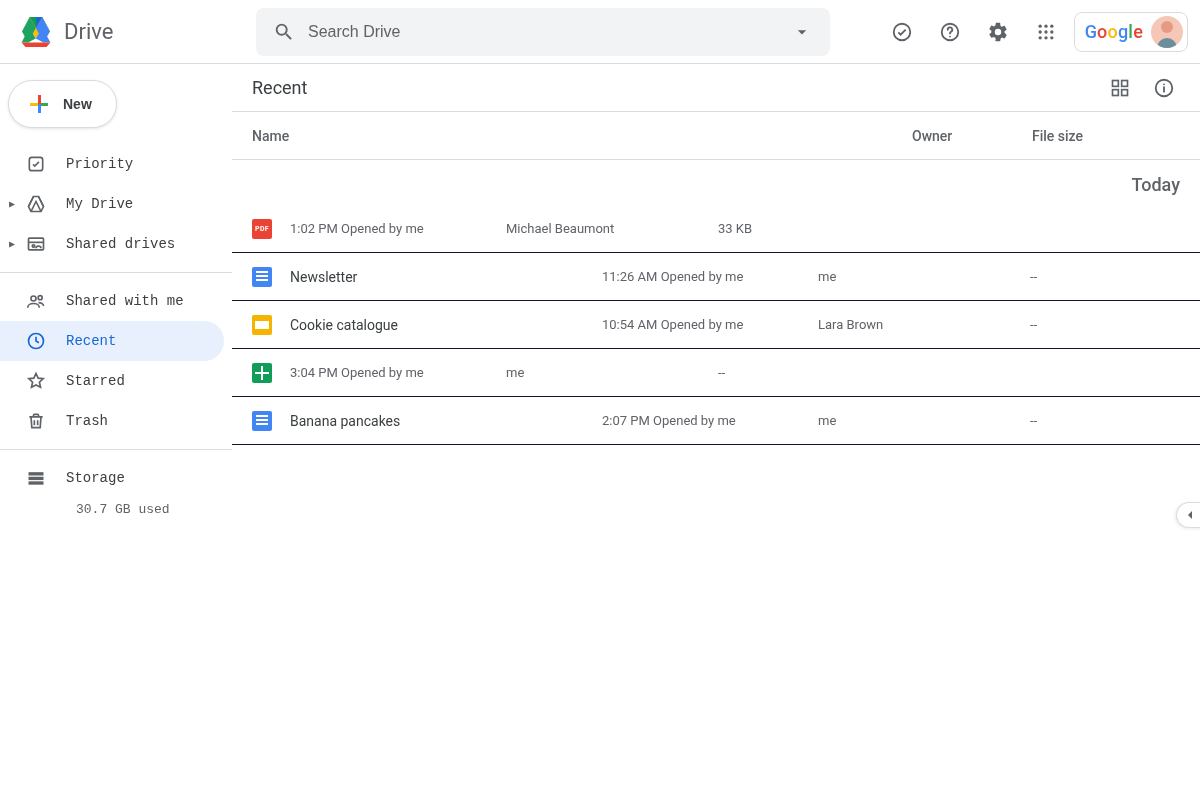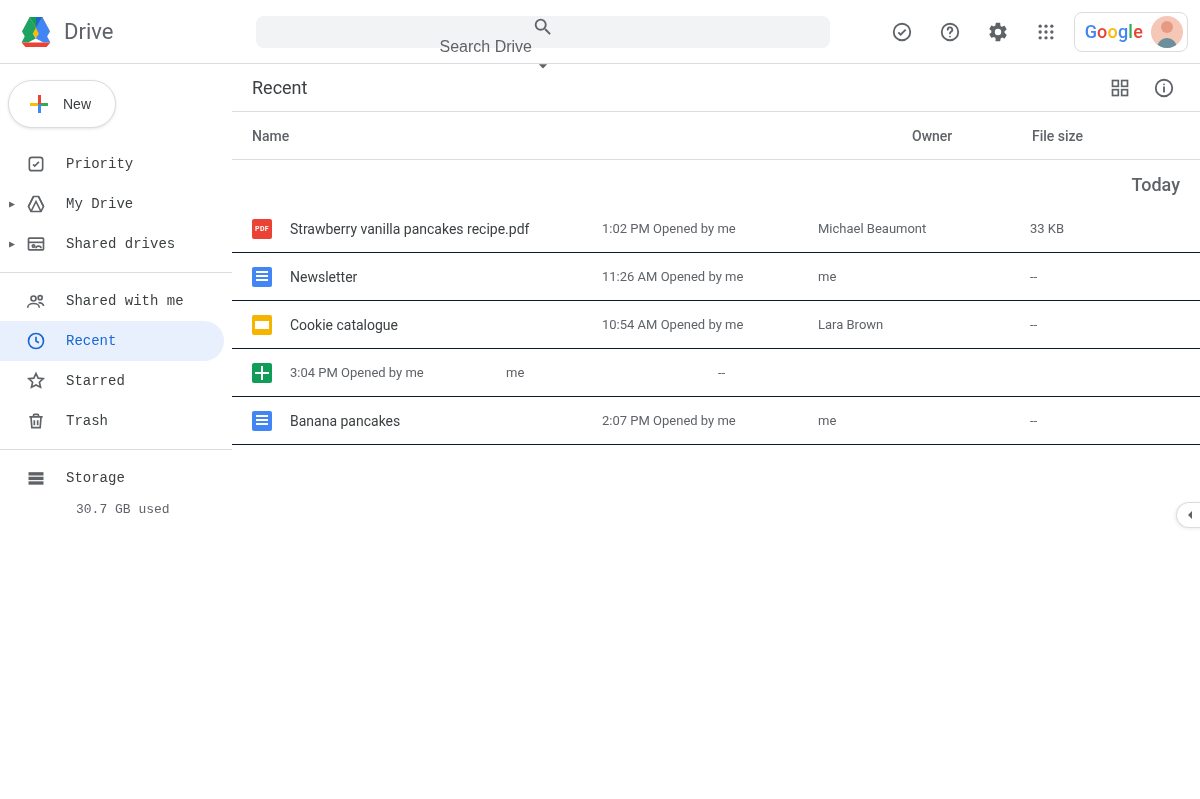--- a/index.html
+++ b/index.html
@@ -3,21 +3,21 @@
 <meta charset="utf-8">
 <style>
   * { box-sizing: border-box; margin: 0; padding: 0; }
   html, body { width: 1200px; height: 799px; font-family: Roboto, 'Helvetica Neue', Arial, sans-serif; color: #3c4043; background: #fff; overflow: hidden; }
   
   .header { height: 64px; display: flex; align-items: center; border-bottom: 1px solid #dadce0; padding: 0 8px 0 16px; position: relative; }
   .logo-block { display: flex; align-items: center; gap: 8px; width: 232px; cursor: pointer; }
   .logo-drive { width: 40px; height: 40px; display:flex; align-items:center; justify-content:center; }
   .app-name { font-size: 22px; color: #5f6368; }
   .search-wrap { flex: 0 0 574px; margin-left: 8px; }
-  .search-bar { height: 32px; background: #f1f3f4; border-radius: 8px; display: flex; align-items: center; padding: 0 8px; flex-direction: column; }
+  .search-bar { height: 48px; background: #f1f3f4; border-radius: 8px; display: flex; align-items: center; padding: 0 8px; }
   .search-bar .icon-btn { width: 40px; height: 40px; border-radius: 50%; display:flex; align-items:center; justify-content:center; cursor:pointer; }
   .search-input { flex: 1; border: none; background: transparent; font-size: 16px; color: #5f6368; outline: none; padding: 0 4px; }
   .search-input::placeholder { color: #5f6368; }
   .header-spacer { flex: 1; }
   .header-actions { display: flex; align-items: center; gap: 8px; padding-right: 4px; }
   .hdr-icon { width: 40px; height: 40px; display:flex; align-items:center; justify-content:center; border-radius: 50%; cursor:pointer; color:#5f6368; }
   .account-chip { display:flex; align-items:center; gap:8px; padding: 4px 4px 4px 10px; border:1px solid #dadce0; border-radius: 8px; cursor:pointer; height:40px; }
   .google-word { font-size: 18px; font-weight: 500; letter-spacing: .2px; display:flex; }
   .google-word span:nth-child(1){color:#4285F4}
   .google-word span:nth-child(2){color:#EA4335}
@@ -25,21 +25,21 @@
   .google-word span:nth-child(4){color:#4285F4}
   .google-word span:nth-child(5){color:#34A853}
   .google-word span:nth-child(6){color:#EA4335}
   .avatar { width: 32px; height: 32px; border-radius: 50%; background: #f4c7b6; position: relative; overflow: hidden; }
   .avatar::before { content:''; position:absolute; top:5px; left:10px; width:12px; height:12px; background:#e79a83; border-radius:50%; }
   .avatar::after { content:''; position:absolute; bottom:-4px; left:6px; width:20px; height:14px; background:#6b8f9c; border-radius:10px 10px 0 0; }
 
   
   .body { display:flex; height: calc(799px - 64px); }
   .sidebar { width: 232px; padding-top: 12px; border-right: none; }
-  .new-btn { margin: 4px 0 16px 8px; height: 48px; padding: 0 24px 0 18px; display:inline-flex; align-items:center; gap:12px; border:1px solid #dadce0; border-radius: 28px; background:#fff; box-shadow: 0 1px 3px rgba(60,64,67,.15); font-size:14px; font-weight:400; color:#3c4043; cursor:pointer; }
+  .new-btn { margin: 4px 0 16px 8px; height: 48px; padding: 0 24px 0 18px; display:inline-flex; align-items:center; gap:12px; border:1px solid #dadce0; border-radius: 28px; background:#fff; box-shadow: 0 1px 3px rgba(60,64,67,.15); font-size:14px; font-weight:700; color:#3c4043; cursor:pointer; }
   .plus-icon { width:24px; height:24px; position:relative; }
   .plus-icon .h, .plus-icon .v { position:absolute; background:#34A853; }
   .plus-icon .h { top:11px; left:3px; width:18px; height:3px; background: linear-gradient(90deg,#FBBC05 0 50%, #34A853 50% 100%); }
   .plus-icon .v { left:10.5px; top:3px; width:3px; height:18px; background: linear-gradient(180deg,#EA4335 0 50%, #4285F4 50% 100%); }
 
   .nav { list-style:none; }
   .nav li { height:40px; display:flex; align-items:center; padding-left: 24px; font-size:14px; color:#3c4043; cursor:pointer; border-radius: 0 20px 20px 0; margin-right: 8px; position:relative;font-family:Liberation Mono, monospace; }
   .nav li .exp { position:absolute; left:4px; width:16px; text-align:center; color:#5f6368; font-size:10px; }
   .nav li .nv-icon { width:24px; height:24px; display:flex; align-items:center; justify-content:center; margin-right:18px; color:#5f6368; }
   .nav li.active { background:#e8f0fe; color:#1967d2; }
@@ -294,21 +294,20 @@
       <div class="col-name">Name</div>
       <div class="col-owner">Owner</div>
       <div class="col-size">File size</div>
     </div>
 
     <div class="section-label">Today</div>
 
     <div id="file-list">
         <div class="file-row">
           <span class="file-icon ico-pdf">PDF</span>
-          <span class="fname">Strawberry vanilla pancakes recipe.pdf</span>
           <span class="ftime">1:02 PM Opened by me</span>
           <span class="fowner">Michael Beaumont</span>
           <span class="fsize">33 KB</span>
         </div>
         <div class="file-row">
           <span class="file-icon ico-doc"></span>
           <span class="fname">Newsletter</span>
           <span class="ftime">11:26 AM Opened by me</span>
           <span class="fowner">me</span>
           <span class="fsize">--</span>

